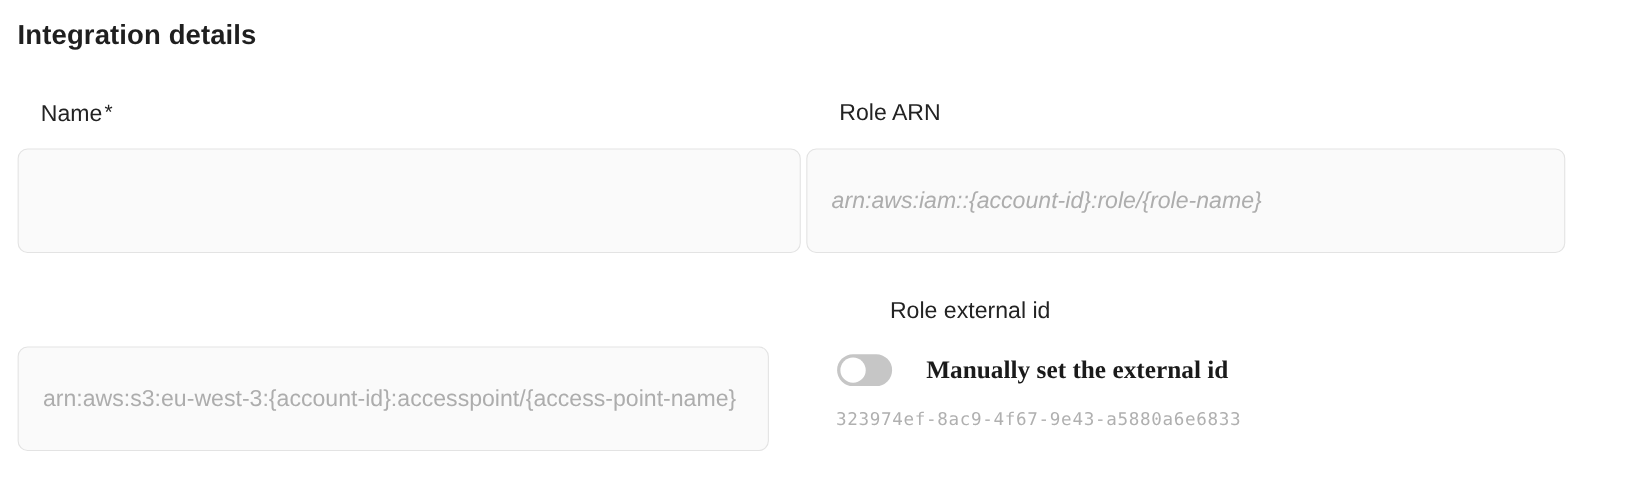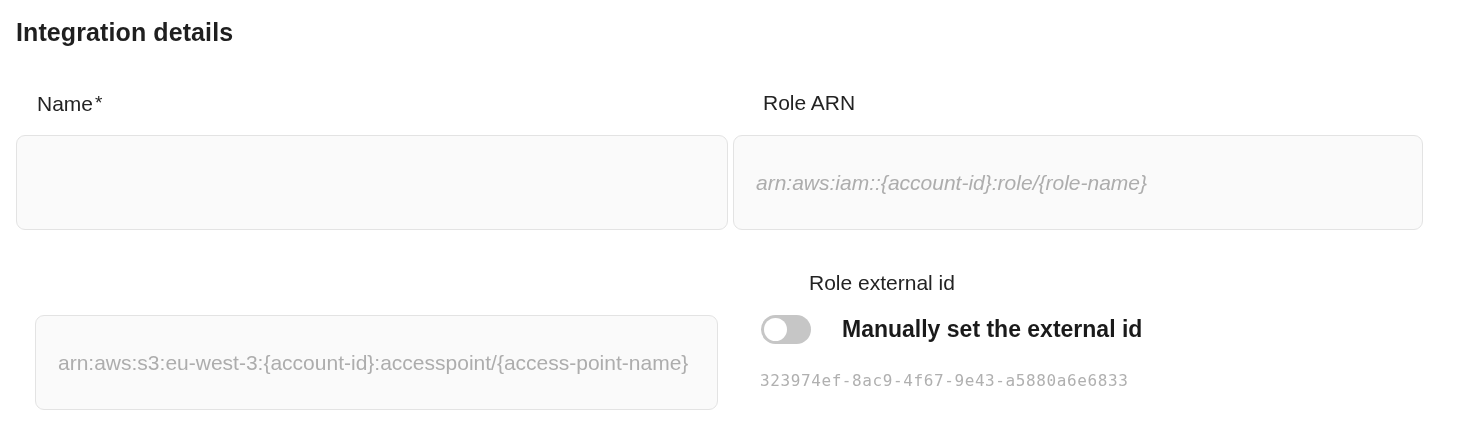--- a/index.html
+++ b/index.html
@@ -78,31 +78,32 @@
   }
 
   
   #label-name      { left: 16px;  top: 90px; margin-left: 21px; }
   #field-name      { left: 16px;  top: 135px; width: 712px; height: 95px; }
 
   #label-role-arn  { left: 763px; top: 90px; text-align: right; }
   #field-role-arn  { left: 733px; top: 135px; width: 690px; height: 95px; font-style: italic; }
 
   #label-ap-arn    { left: 16px;  top: 270px; }
-  #field-ap-arn    { left: 16px;  top: 315px; width: 683px; height: 95px; margin-left: 19px; }
+  #field-ap-arn    { left: 16px;  top: 315px; width: 683px; height: 95px; }
 
   #label-ext-id    { left: 761px; top: 270px; margin-left: 48px; }
 
   .toggle-row {
     position: absolute;
     left: 761px;
     top: 315px;
     display: flex;
-    align-items: flex-start;
+    align-items: flex-end;
     height: 36px;
+    font-family: Liberation Serif, serif;
   }
   .switch {
     position: relative;
     width: 50px;
     height: 29px;
     border-radius: 15px;
     background: #c6c6c6;
     flex: 0 0 auto;
     cursor: pointer;
   }

